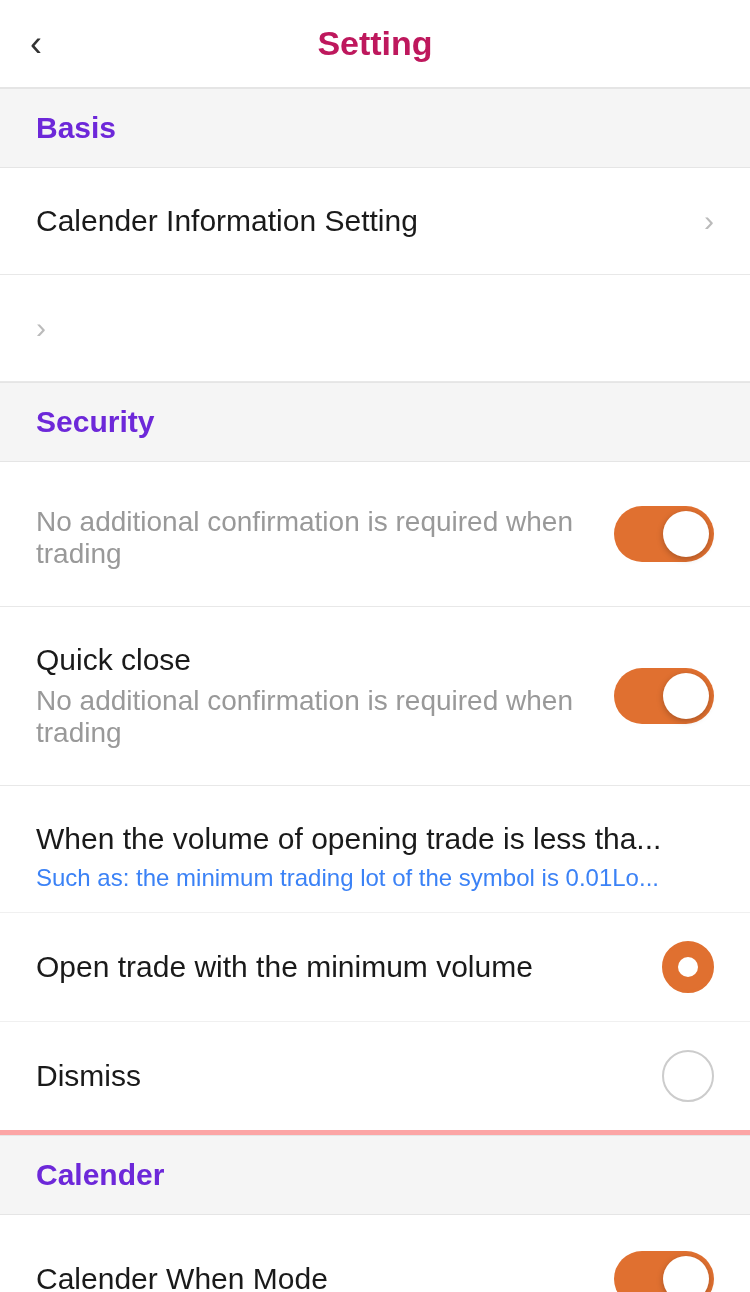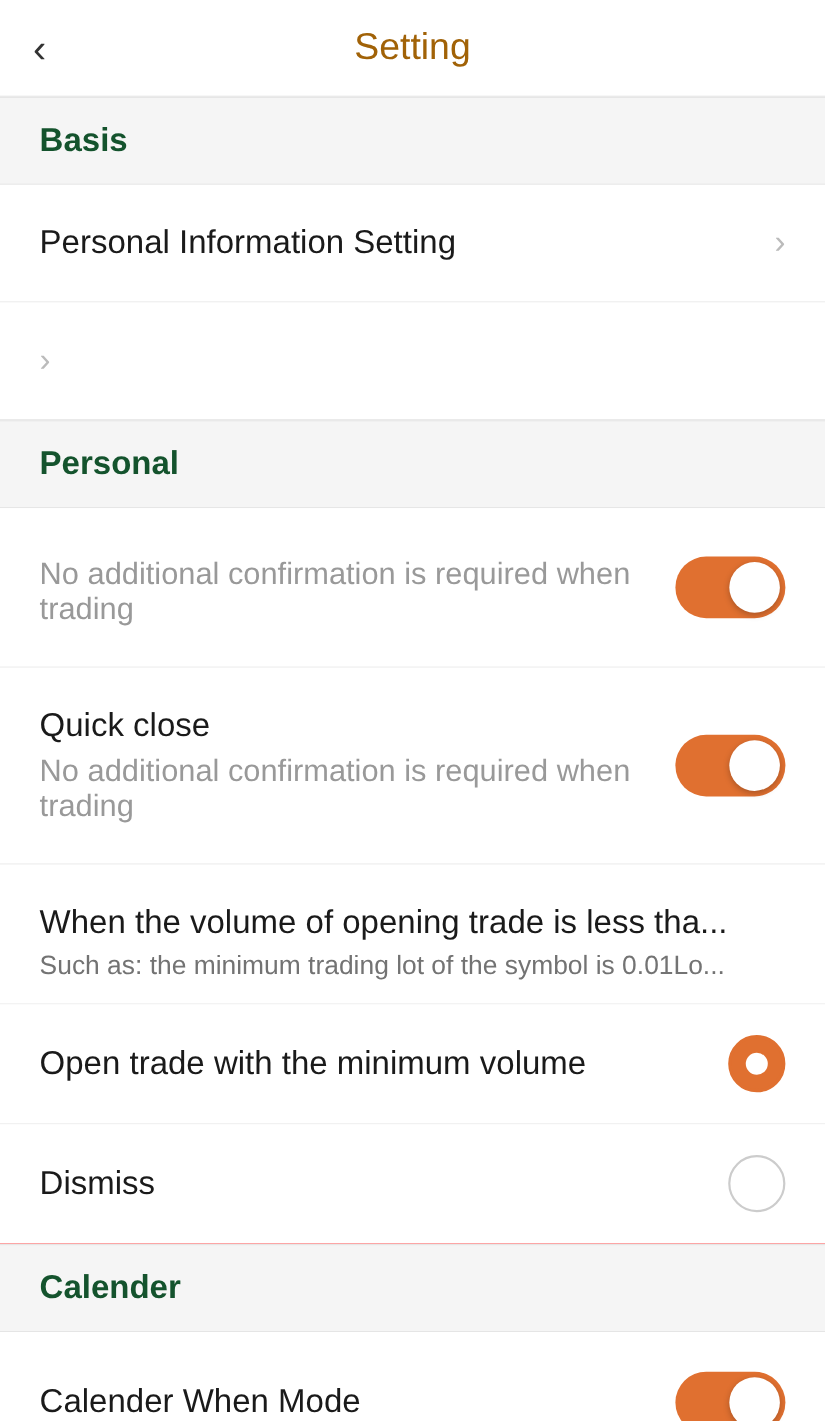--- a/index.html
+++ b/index.html
@@ -26,35 +26,35 @@
     .header-back {
       position: absolute;
       left: 30px;
       font-size: 36px;
       color: #333;
       cursor: pointer;
       line-height: 1;
     }
     .header-title {
       font-size: 34px;
-      font-weight: 400;
-      color: #a16207;
+      font-weight: 700;
+      color: #be185d;
     }
 
     
     .section-header {
       background: #f5f5f5;
       padding: 22px 36px;
       border-bottom: 1px solid #e5e5e5;
       border-top: 1px solid #e5e5e5;
     }
     .section-header-text {
       font-size: 30px;
       font-weight: 700;
-      color: #14532d;
+      color: #6d28d9;
     }
 
     
     .list-row {
       display: flex;
       align-items: center;
       justify-content: space-between;
       padding: 36px 36px;
       background: #ffffff;
       border-bottom: 1px solid #e8e8e8;
@@ -135,32 +135,32 @@
       content: '';
       width: 20px;
       height: 20px;
       border-radius: 50%;
       background: #ffffff;
     }
 
     
     .volume-section {
       background: #ffffff;
-      border-bottom: 1px solid #fca5a5;
+      border-bottom: 5px solid #fca5a5;
       padding: 0;
     }
     .volume-header {
       padding: 36px 36px 8px 36px;
       font-size: 30px;
       color: #1a1a1a;
     }
     .volume-subtitle {
       padding: 0 36px 20px 36px;
       font-size: 24px;
-      color: #737373;
+      color: #3b82f6;
     }
     .volume-option {
       display: flex;
       align-items: center;
       justify-content: space-between;
       padding: 28px 36px;
       border-top: 1px solid #f0f0f0;
     }
     .volume-option-label {
       font-size: 30px;
@@ -174,31 +174,31 @@
   <span class="header-back">‹</span>
   <span class="header-title">Setting</span>
 </div>
 
 <div class="section-header">
   <span class="section-header-text">Basis</span>
 </div>
 
 <div class="list-row">
   <div class="list-row-content">
-    <div class="list-row-title">Personal Information Setting</div>
+    <div class="list-row-title">Calender Information Setting</div>
   </div>
   <span class="chevron">›</span>
 </div>
 
 <div class="list-row">
   <span class="chevron">›</span>
 </div>
 
 <div class="section-header">
-  <span class="section-header-text">Personal</span>
+  <span class="section-header-text">Security</span>
 </div>
 
 <div class="list-row">
   <div class="list-row-content">
     <div class="list-row-subtitle">No additional confirmation is required when trading</div>
   </div>
   <div class="toggle">
     <div class="toggle-track on">
       <div class="toggle-thumb"></div>
     </div>

